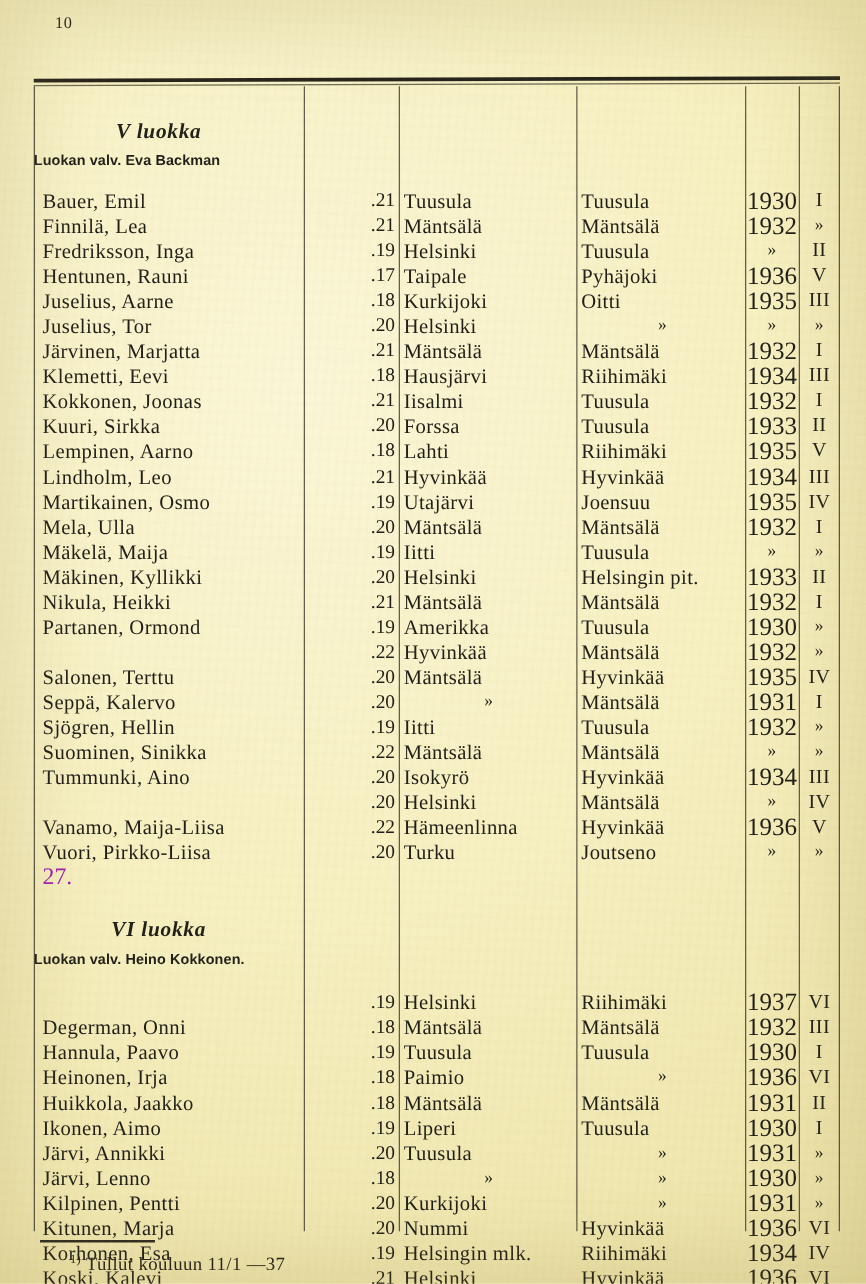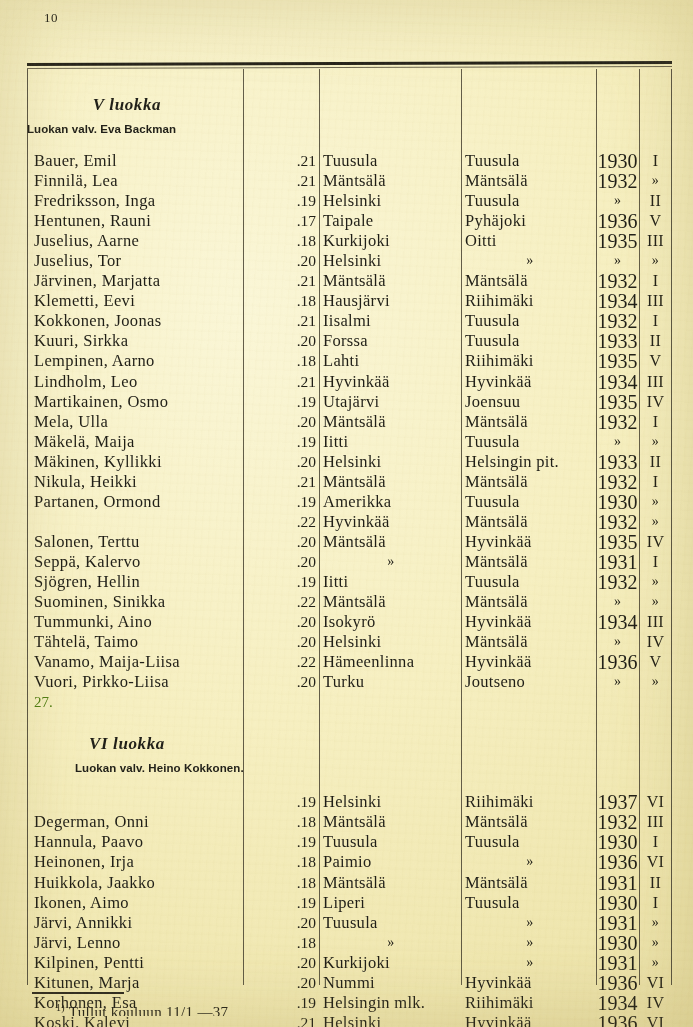--- a/index.html
+++ b/index.html
@@ -178,22 +178,22 @@
     color: #1d1c15;
     letter-spacing: .3px;
   }
   .ditto { font-size: 14px; }
   .center { text-align: center; }
   .c-birth.center, .c-home.center { text-align: center; }
 
   .count {
     position: absolute;
     left: 7px;
-    font-size: 15px;
-    color: #4d7c0f;
+    font-size: 19px;
+    color: #a21caf;
   }
 
   
   .fn-rule {
     position: absolute;
     left: 32px;
     top: 992px;
     width: 92px;
     height: 2px;
     background: #2b281e;
@@ -421,21 +421,20 @@
       </div>
       <div class="row">
         <div class="c-name"><span>Tummunki, Aino</span></div>
         <div class="c-year">.20</div>
         <div class="c-birth">Isokyrö</div>
         <div class="c-home">Hyvinkää</div>
         <div class="c-entry">1934</div>
         <div class="c-class">III</div>
       </div>
       <div class="row">
-        <div class="c-name"><span>Tähtelä, Taimo</span></div>
         <div class="c-year">.20</div>
         <div class="c-birth">Helsinki</div>
         <div class="c-home">Mäntsälä</div>
         <div class="c-entry ditto center">»</div>
         <div class="c-class">IV</div>
       </div>
       <div class="row">
         <div class="c-name"><span>Vanamo, Maija-Liisa</span></div>
         <div class="c-year">.22</div>
         <div class="c-birth">Hämeenlinna</div>
@@ -451,21 +450,21 @@
         <div class="c-entry ditto center">»</div>
         <div class="c-class ditto center">»</div>
       </div>
       <div class="row">
         <div class="count">27.</div>
       </div>
       <div class="row" style="height: 22px;"></div>
       <div class="row" style="height: 24px;">
         <div class="classname">VI luokka</div>
       </div>
-      <div class="row" style="height: 22px; padding-left: 48px;">
+      <div class="row" style="height: 22px;">
         <div class="teacher">Luokan valv. Heino Kokkonen.</div>
       </div>
       <div class="row" style="height: 12px;"></div>
       <div class="row">
         <div class="c-year">.19</div>
         <div class="c-birth">Helsinki</div>
         <div class="c-home">Riihimäki</div>
         <div class="c-entry">1937</div>
         <div class="c-class">VI</div>
       </div>

